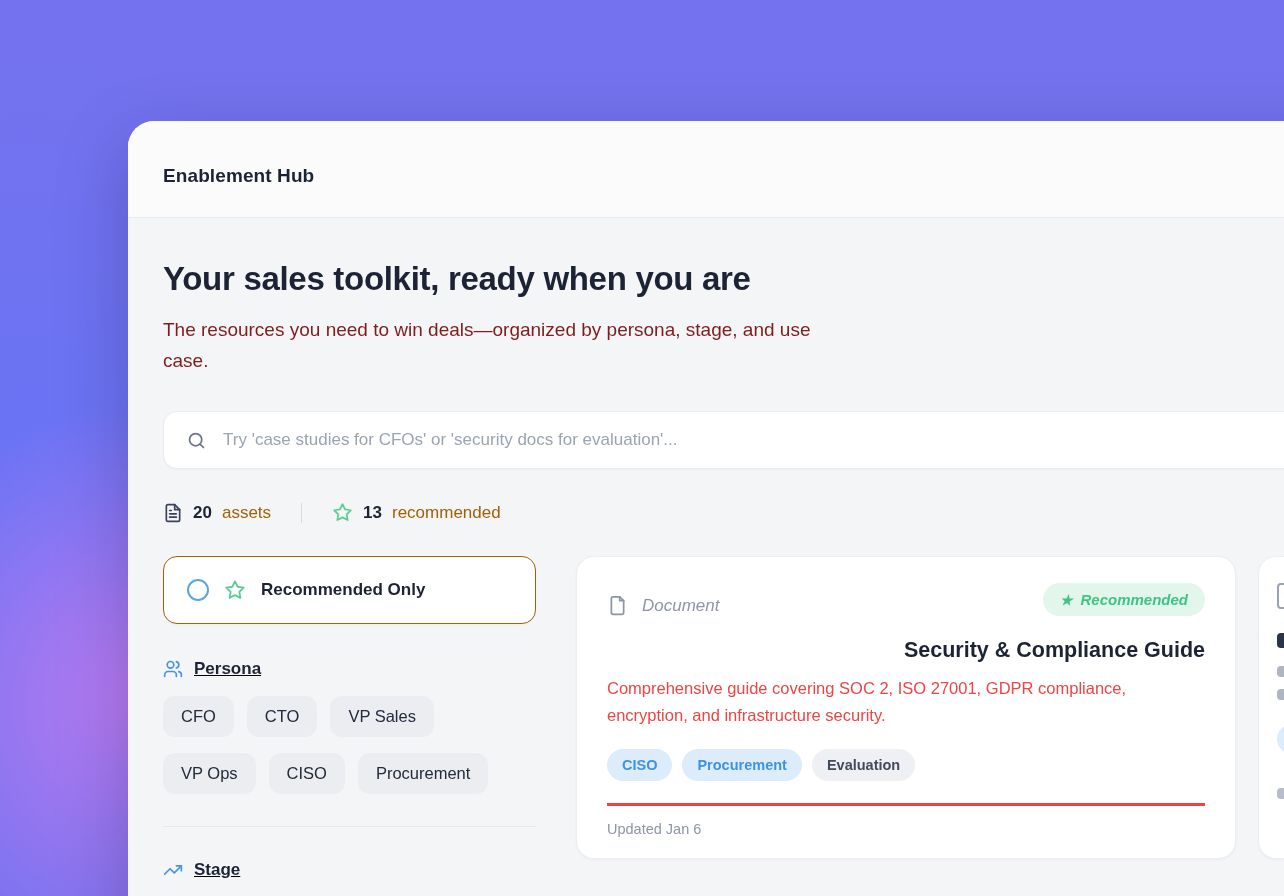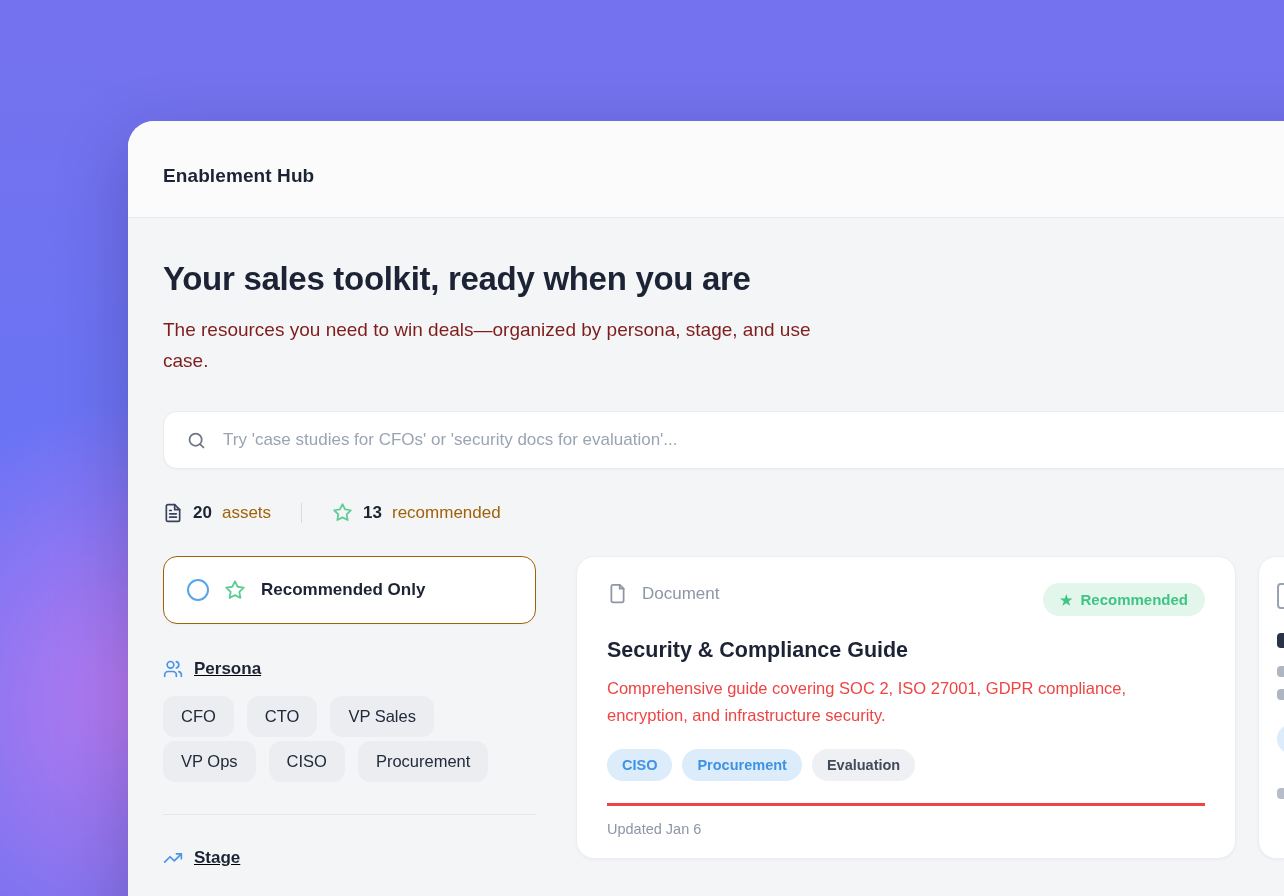--- a/index.html
+++ b/index.html
@@ -58,45 +58,45 @@
   .sidebar { width: 373px; flex-shrink: 0; }
   .filter-card {
     height: 68px; background: #fff; border: 1px solid #a16207; border-radius: 14px;
     display: flex; align-items: center; gap: 15px; padding: 0 23px;
     box-shadow: 0 1px 2px rgba(20,30,60,.03); cursor: pointer;
   }
   .toggle-circle { width: 22px; height: 22px; border: 2px solid #59a5ea; border-radius: 50%; flex-shrink: 0; }
   .filter-card .label { font-size: 17px; font-weight: 600; color: #1b2334; }
   .section-head { margin-top: 35px; display: flex; align-items: center; gap: 11px; text-decoration: underline; }
   .section-head .label { font-size: 17px; font-weight: 700; color: #1b2334; }
-  .chip-wrap { margin-top: 17px; display: flex; flex-wrap: wrap; gap: 4px 13px; }
+  .chip-wrap { margin-top: 17px; display: flex; flex-wrap: wrap; gap: 16px 13px; }
   .chip {
     background: #ecedf1; border-radius: 12px; padding: 11px 18px;
     font-size: 16.5px; font-weight: 500; color: #212b3b; cursor: pointer;
   }
   .side-divider { margin-top: 32px; border-top: 1px solid #e5e7eb; }
   .stage-head { margin-top: 33px; }
 
   
   .cards { display: flex; gap: 22px; }
   .asset-card {
     width: 660px; flex-shrink: 0;
     background: #fff; border: 1px solid #eceef1; border-radius: 18px;
     padding: 26px 30px 0; box-shadow: 0 1px 3px rgba(20,30,60,.04); cursor: pointer;
   }
-  .card-top { display: flex; align-items: flex-start; justify-content: space-between; }
+  .card-top { display: flex; align-items: flex-end; justify-content: space-between; font-style: italic; }
   .card-type { display: flex; align-items: center; gap: 14px; color: #8d96a6; font-size: 17px; }
   .badge {
     display: flex; align-items: center; gap: 8px;
     background: #e3f6eb; color: #3fc485;
     font-size: 15px; font-weight: 600;
     padding: 8px 17px; border-radius: 999px;
   }
   .badge .star-glyph { font-size: 14px; line-height: 1; }
-  .card-title { margin-top: 22px; font-size: 21.5px; font-weight: 700; color: #1b2334; }
+  .card-title { margin-top: 22px; font-size: 21.5px; font-weight: 700; color: #1b2334; text-align: right; }
   .card-desc { margin-top: 12px; max-width: 560px; font-size: 16.5px; line-height: 27px; color: #ef4444; }
   .tag-row { margin-top: 20px; display: flex; gap: 10px; }
   .tag { font-size: 14.5px; font-weight: 600; padding: 8px 15px; border-radius: 999px; }
   .tag-blue { background: #dcecfb; color: #3e93e2; }
   .tag-gray { background: #eef0f3; color: #414b5c; }
   .card-footer {
     margin-top: 22px; border-top: 3px solid #ef4444;
     padding: 15px 0 21px; font-size: 14.5px; color: #8d96a6;
   }
 

